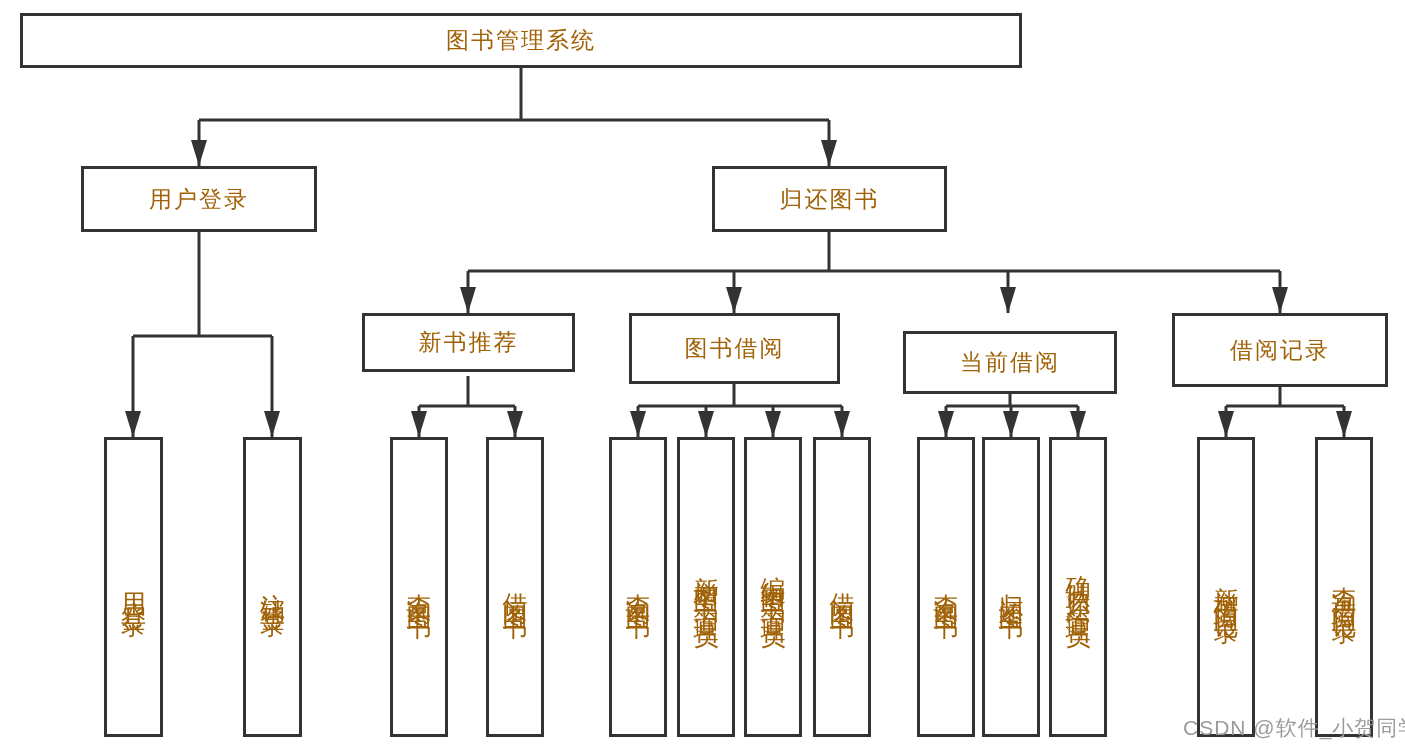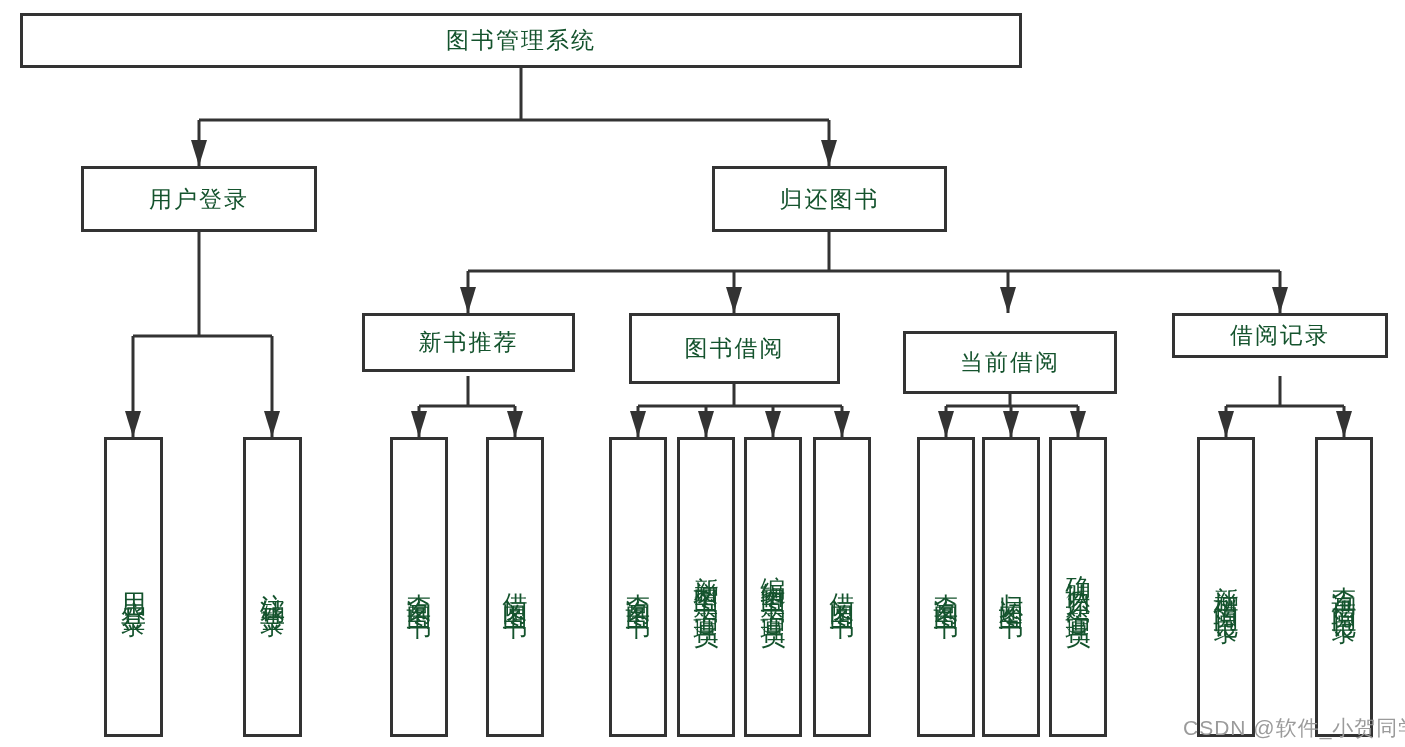--- a/index.html
+++ b/index.html
@@ -18,21 +18,21 @@
     pointer-events: none;
   }
   .node {
     position: absolute;
     box-sizing: border-box;
     background: #ffffff;
     border: 3px solid #333333;
     display: flex;
     align-items: center;
     justify-content: center;
-    color: #14532d;
+    color: #a16207;
   }
   .h-label {
     font-size: 23px;
     letter-spacing: 2px;
     white-space: nowrap;
   }
   .leaf .v-label {
     writing-mode: vertical-rl;
     text-orientation: mixed;
     font-size: 25px;
@@ -111,21 +111,21 @@
 
   <div class="node" style="left:362px;top:313px;width:213px;height:59px">
     <span class="h-label">新书推荐</span>
   </div>
   <div class="node" style="left:629px;top:313px;width:211px;height:71px">
     <span class="h-label">图书借阅</span>
   </div>
   <div class="node" style="left:903px;top:331px;width:214px;height:63px">
     <span class="h-label">当前借阅</span>
   </div>
-  <div class="node" style="left:1172px;top:313px;width:216px;height:45px">
+  <div class="node" style="left:1172px;top:313px;width:216px;height:74px">
     <span class="h-label">借阅记录</span>
   </div>
 
   <div class="node leaf" style="left:104px;top:437px;width:59px;height:300px">
     <span class="v-label">用户登录</span>
   </div>
   <div class="node leaf" style="left:243px;top:437px;width:59px;height:300px">
     <span class="v-label">注销登录</span>
   </div>
 

